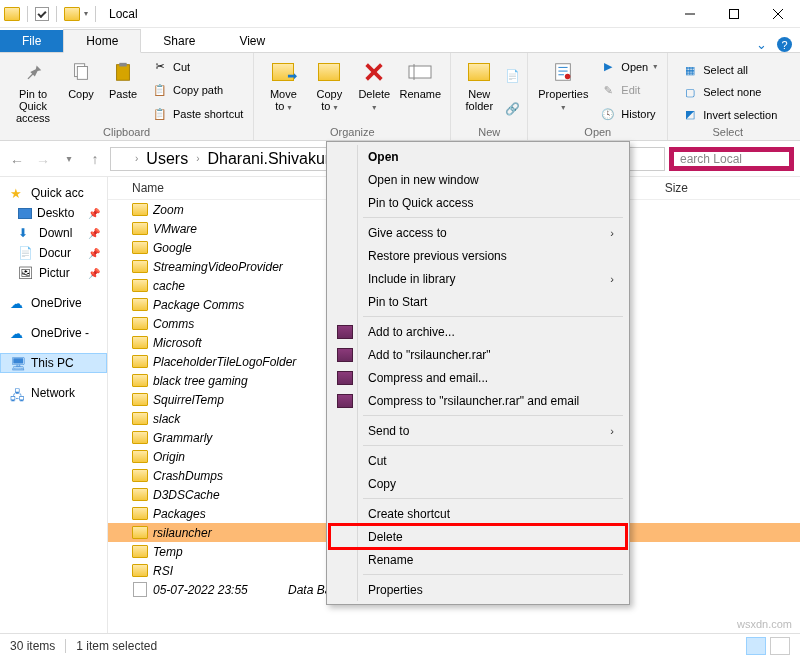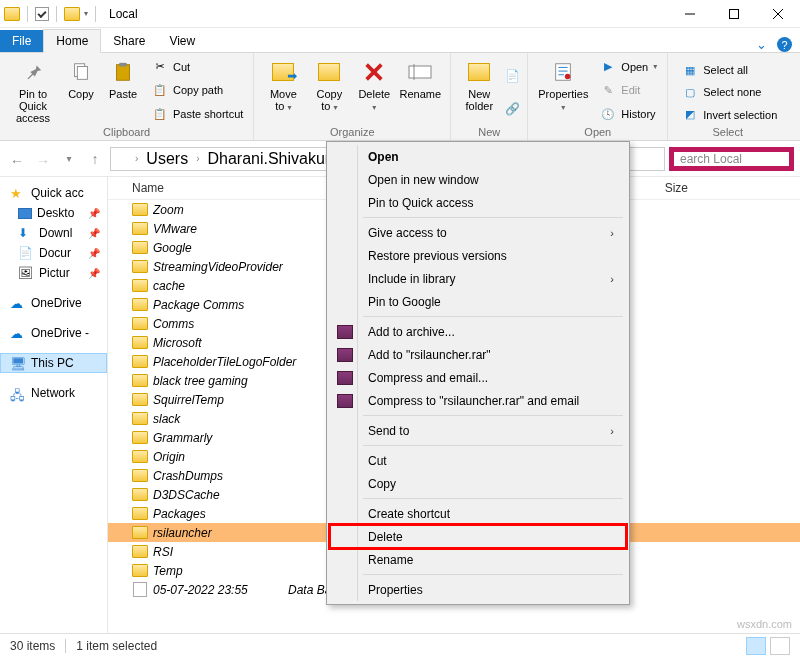--- a/index.html
+++ b/index.html
@@ -12,21 +12,21 @@
 .titlebar .qat-sep { width: 1px; height: 16px; background: #ccc; margin: 0 3px; }
 .titlebar .check-ico { width: 14px; height: 14px; border: 1px solid #999; position: relative; }
 .titlebar .check-ico::after { content: ""; position: absolute; left: 2px; top: 3px; width: 6px; height: 3px; border-left: 2px solid #333; border-bottom: 2px solid #333; transform: rotate(-45deg); }
 .titlebar .title { margin-left: 6px; font-size: 12px; }
 .titlebar .spacer { flex: 1; }
 .titlebar .win-btn { width: 44px; height: 28px; display: flex; align-items: center; justify-content: center; font-size: 12px; }
 .titlebar .win-btn svg { width: 10px; height: 10px; }
 
 
 .ribbon-tabs { height: 25px; display: flex; align-items: flex-end; border-bottom: 1px solid #d8d8d8; background: #fff; }
-.ribbon-tabs .tab { padding: 4px 12px; font-size: 12px; cursor: default; }
+.ribbon-tabs .tab { padding: 4px 22px; font-size: 12px; cursor: default; }
 .ribbon-tabs .tab.file { background: #1979ca; color: #fff; }
 .ribbon-tabs .tab.active { border: 1px solid #d8d8d8; border-bottom: 1px solid #f3f3f3; background: #f3f3f3; position: relative; top: 1px; }
 .ribbon-tabs .help { margin-left: auto; margin-right: 8px; display: flex; align-items: center; gap: 10px; }
 .ribbon-tabs .help span { color: #1979ca; font-size: 13px; }
 
 
 .ribbon { height: 88px; background: #f3f3f3; border-bottom: 1px solid #d8d8d8; display: flex; }
 .r-group { display: flex; flex-direction: column; border-right: 1px solid #e0e0e0; padding: 2px 6px 0; }
 .r-group .group-row { display: flex; flex: 1; }
 .r-group .group-label { text-align: center; font-size: 11px; color: #6c6c6c; padding-bottom: 2px; }
@@ -489,28 +489,28 @@
         </div>
         <div class="row sel">
           <div class="folder-sm"></div>
           <div class="name">rsilauncher</div>
           <div class="date">06-07-2022 18:07</div>
           <div class="type">File folder</div>
           <div class="size"></div>
         </div>
         <div class="row">
           <div class="folder-sm"></div>
-          <div class="name">RSI</div>
+          <div class="name">Temp</div>
           <div class="date">06-07-2022 18:08</div>
           <div class="type">File folder</div>
           <div class="size"></div>
         </div>
         <div class="row">
           <div class="folder-sm"></div>
-          <div class="name">Temp</div>
+          <div class="name">RSI</div>
           <div class="date">06-07-2022 18:08</div>
           <div class="type">File folder</div>
           <div class="size"></div>
         </div>
         <div class="row">
           <div class="file-sm"></div>
           <div class="date">05-07-2022 23:55</div>
           <div class="type">Data Base File</div>
           <div class="size">87 KB</div>
         </div>
@@ -544,21 +544,21 @@
       <span class="arrow">›</span>
     </div>
   <div class="ctx-item">
       <span>Restore previous versions</span>
     </div>
   <div class="ctx-item">
       <span>Include in library</span>
       <span class="arrow">›</span>
     </div>
   <div class="ctx-item">
-      <span>Pin to Google</span>
+      <span>Pin to Start</span>
     </div>
   <div class="ctx-sep"></div>
   <div class="ctx-item">
       <div class="m-ico">
         <div class="rar-ico"></div>
       </div>
       <span>Add to archive...</span>
     </div>
   <div class="ctx-item">
       <div class="m-ico">

